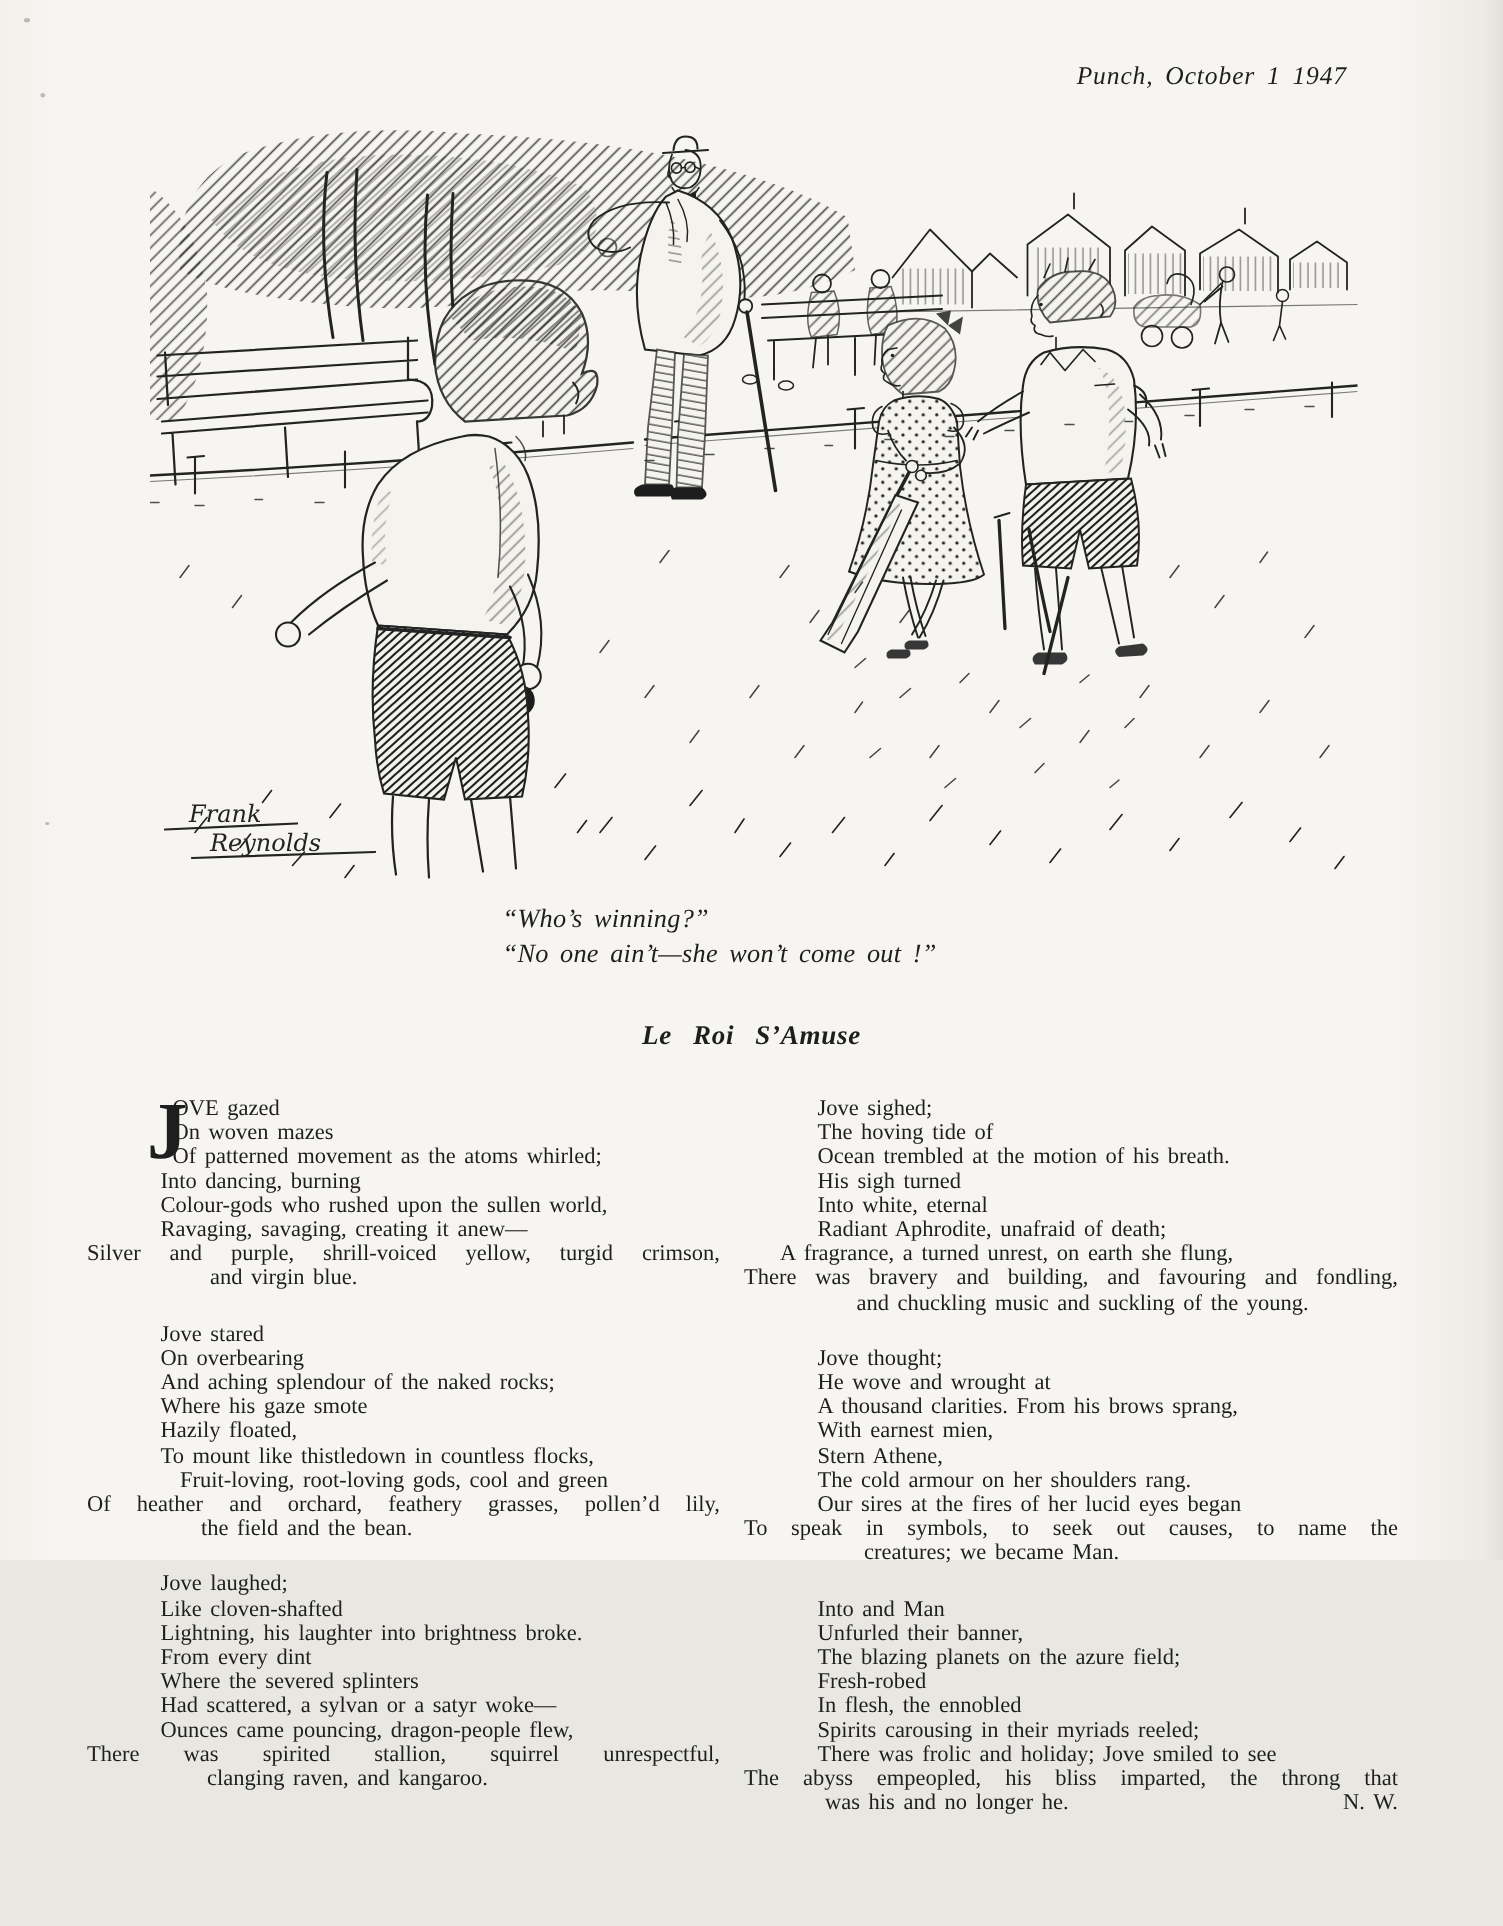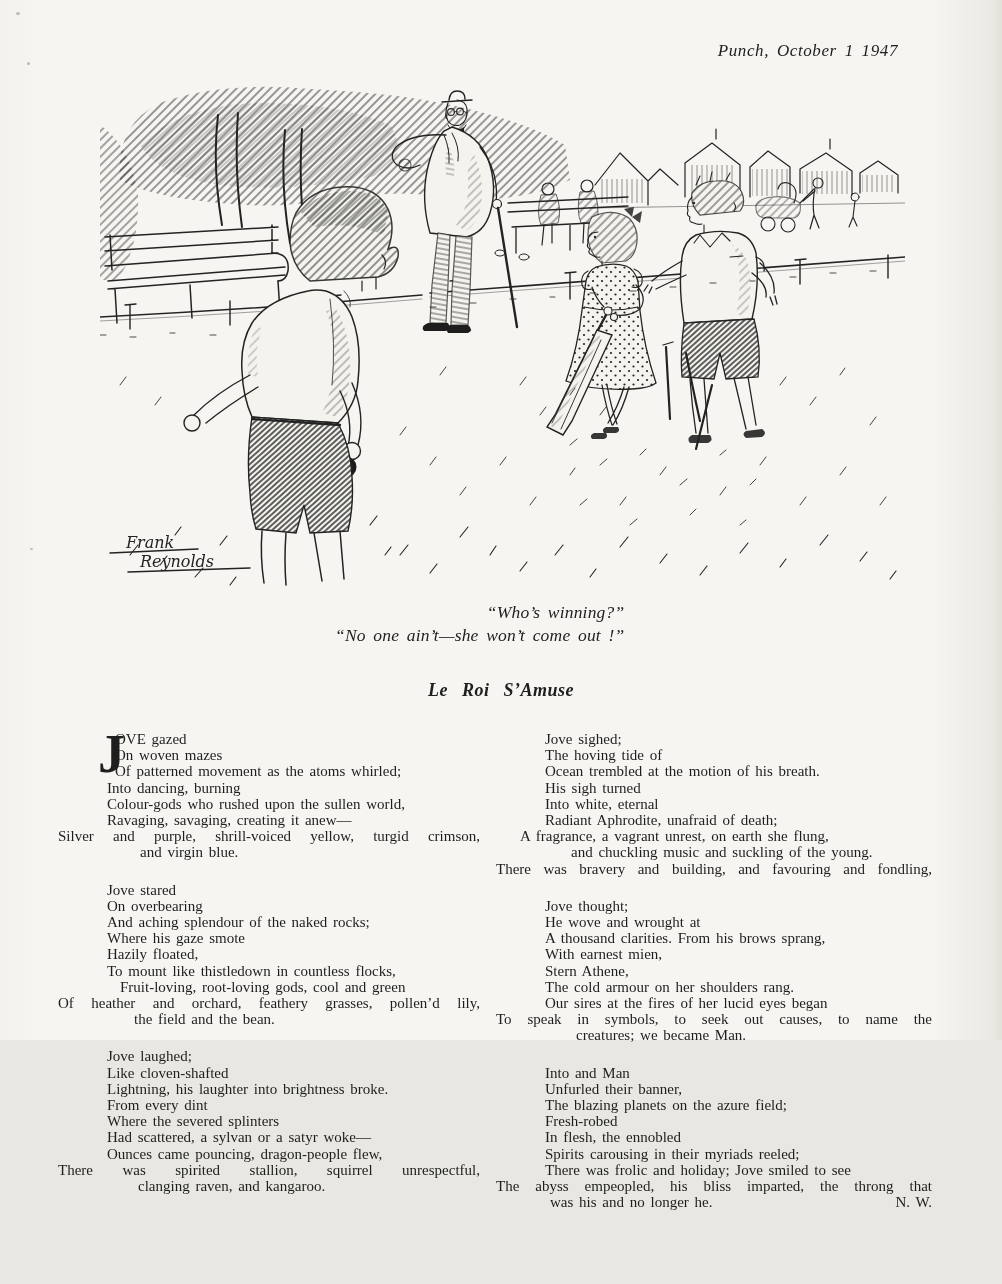--- a/index.html
+++ b/index.html
@@ -16,21 +16,21 @@
   }
   .speck{position:absolute;background:#8a8a86;border-radius:50%;opacity:.55;}
   .page-header{
     position:absolute;top:41px;right:104px;
     font-style:italic;font-size:17px;letter-spacing:.6px;word-spacing:3px;
   }
   .cartoon{position:absolute;left:100px;top:85px;width:805px;height:510px;}
   .cartoon svg{width:100%;height:100%;display:block;}
   .caption{
     position:absolute;left:335px;top:601px;
-    font-style:italic;font-size:17.5px;line-height:23px;word-spacing:3px;letter-spacing:.2px;text-align:right;
+    font-style:italic;font-size:17.5px;line-height:23px;word-spacing:3px;letter-spacing:.2px;
   }
   .poem-title{
     position:absolute;left:0;right:0;top:680px;text-align:center;
     font-weight:bold;font-style:italic;font-size:18px;word-spacing:9px;letter-spacing:.5px;
   }
   .col{position:absolute;top:731px;font-size:15px;line-height:16.2px;word-spacing:2px;}
   .col-left{left:58px;width:422px;}
   .col-right{left:496px;width:436px;}
   .stanza{position:relative;margin-bottom:21px;}
   .ln{white-space:nowrap;}
@@ -289,23 +289,23 @@
   </div>
 
   <div class="col col-right">
     <div class="stanza">
       <div class="ln ia">Jove sighed;</div>
       <div class="ln ia">The hoving tide of</div>
       <div class="ln ia">Ocean trembled at the motion of his breath.</div>
       <div class="ln ia">His sigh turned</div>
       <div class="ln ia">Into white, eternal</div>
       <div class="ln ia">Radiant Aphrodite, unafraid of death;</div>
-      <div class="ln ib">A fragrance, a vagrant unrest, on earth she flung,</div>
+      <div class="ln ib">A fragrance, a turned unrest, on earth she flung,</div>
+      <div class="ln jst">There was bravery and building, and favouring and fondling,</div>
       <div class="ln e75">and chuckling music and suckling of the young.</div>
-      <div class="ln jst">There was bravery and building, and favouring and fondling,</div>
     </div>
     <div class="stanza">
       <div class="ln ia">Jove thought;</div>
       <div class="ln ia">He wove and wrought at</div>
       <div class="ln ia">A thousand clarities.  From his brows sprang,</div>
       <div class="ln ia">With earnest mien,</div>
       <div class="ln ia">Stern Athene,</div>
       <div class="ln ia">The cold armour on her shoulders rang.</div>
       <div class="ln ia">Our sires at the fires of her lucid eyes began</div>
       <div class="ln jst">To speak in symbols, to seek out causes, to name the</div>

